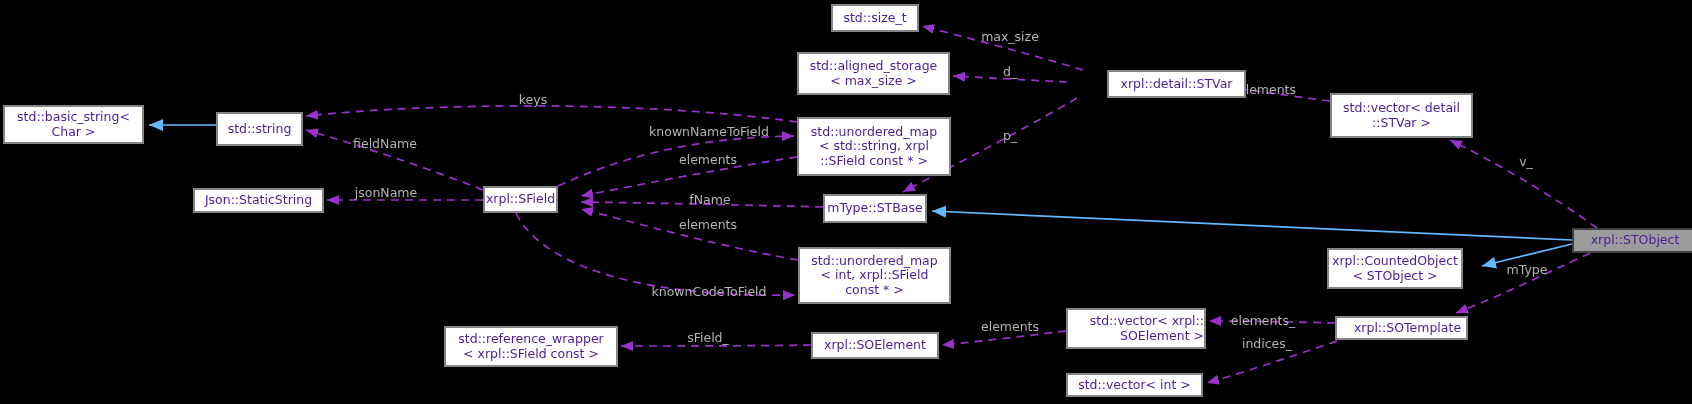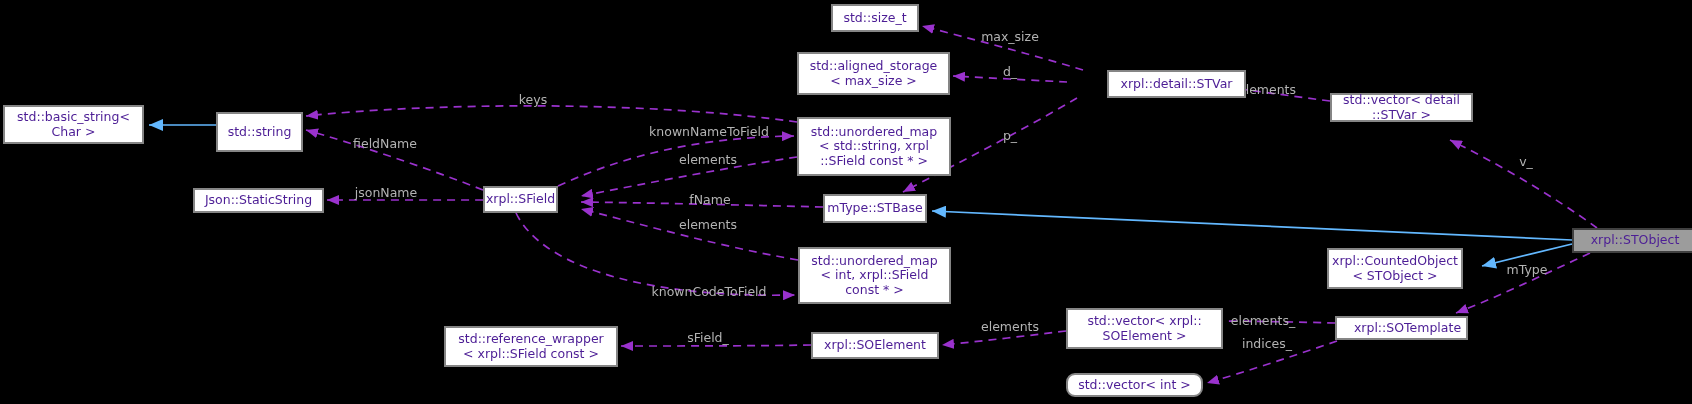--- a/index.html
+++ b/index.html
@@ -83,21 +83,21 @@
     <text class="edge-label" x="1263" y="325">elements_</text>
     <text class="edge-label" x="1267" y="348">indices_</text>
     <text class="edge-label" x="1010" y="331">elements</text>
   </svg>
 
   <div class="node" style="left:3px;top:105px;width:141px;height:39px;">
     <span>std::basic_string&lt;</span>
     <span>Char &gt;</span>
   </div>
 
-  <div class="node" style="left:216px;top:112px;width:87px;height:40px;">
+  <div class="node" style="left:216px;top:112px;width:87px;height:34px;">
     <span>std::string</span>
   </div>
 
   <div class="node" style="left:193px;top:188px;width:131px;height:25px;">
     <span>Json::StaticString</span>
   </div>
 
   <div class="node" style="left:483px;top:186px;width:75px;height:27px;">
     <span>xrpl::SField</span>
   </div>
@@ -133,40 +133,40 @@
 
   <div class="node" style="left:444px;top:326px;width:174px;height:41px;">
     <span>std::reference_wrapper</span>
     <span>&lt; xrpl::SField const &gt;</span>
   </div>
 
   <div class="node" style="left:1067px;top:70px;width:139px;height:28px;margin-left:40px;">
     <span>xrpl::detail::STVar</span>
   </div>
 
-  <div class="node" style="left:1330px;top:93px;width:143px;height:29px;">
+  <div class="node" style="left:1330px;top:93px;width:143px;height:45px;">
     <span>std::vector&lt; detail</span>
     <span>::STVar &gt;</span>
   </div>
 
   <div class="node main" style="left:1572px;top:228px;width:126px;height:25px;">
     <span>xrpl::STObject</span>
   </div>
 
   <div class="node" style="left:1327px;top:248px;width:136px;height:41px;">
     <span>xrpl::CountedObject</span>
     <span>&lt; STObject &gt;</span>
   </div>
 
   <div class="node" style="left:1335px;top:316px;width:133px;height:24px;padding-left:12px;">
     <span>xrpl::SOTemplate</span>
   </div>
 
-  <div class="node" style="left:1066px;top:308px;width:157px;height:41px;">
+  <div class="node" style="left:1066px;top:308px;width:140px;height:41px;align-items:flex-end;">
     <span>std::vector&lt; xrpl::</span>
     <span>SOElement &gt;</span>
   </div>
 
-  <div class="node" style="left:1066px;top:373px;width:137px;height:24px;border-radius:9px;">
+  <div class="node" style="left:1066px;top:373px;width:137px;height:24px;">
     <span>std::vector&lt; int &gt;</span>
   </div>
 
 </div>
 
 </body></html>

